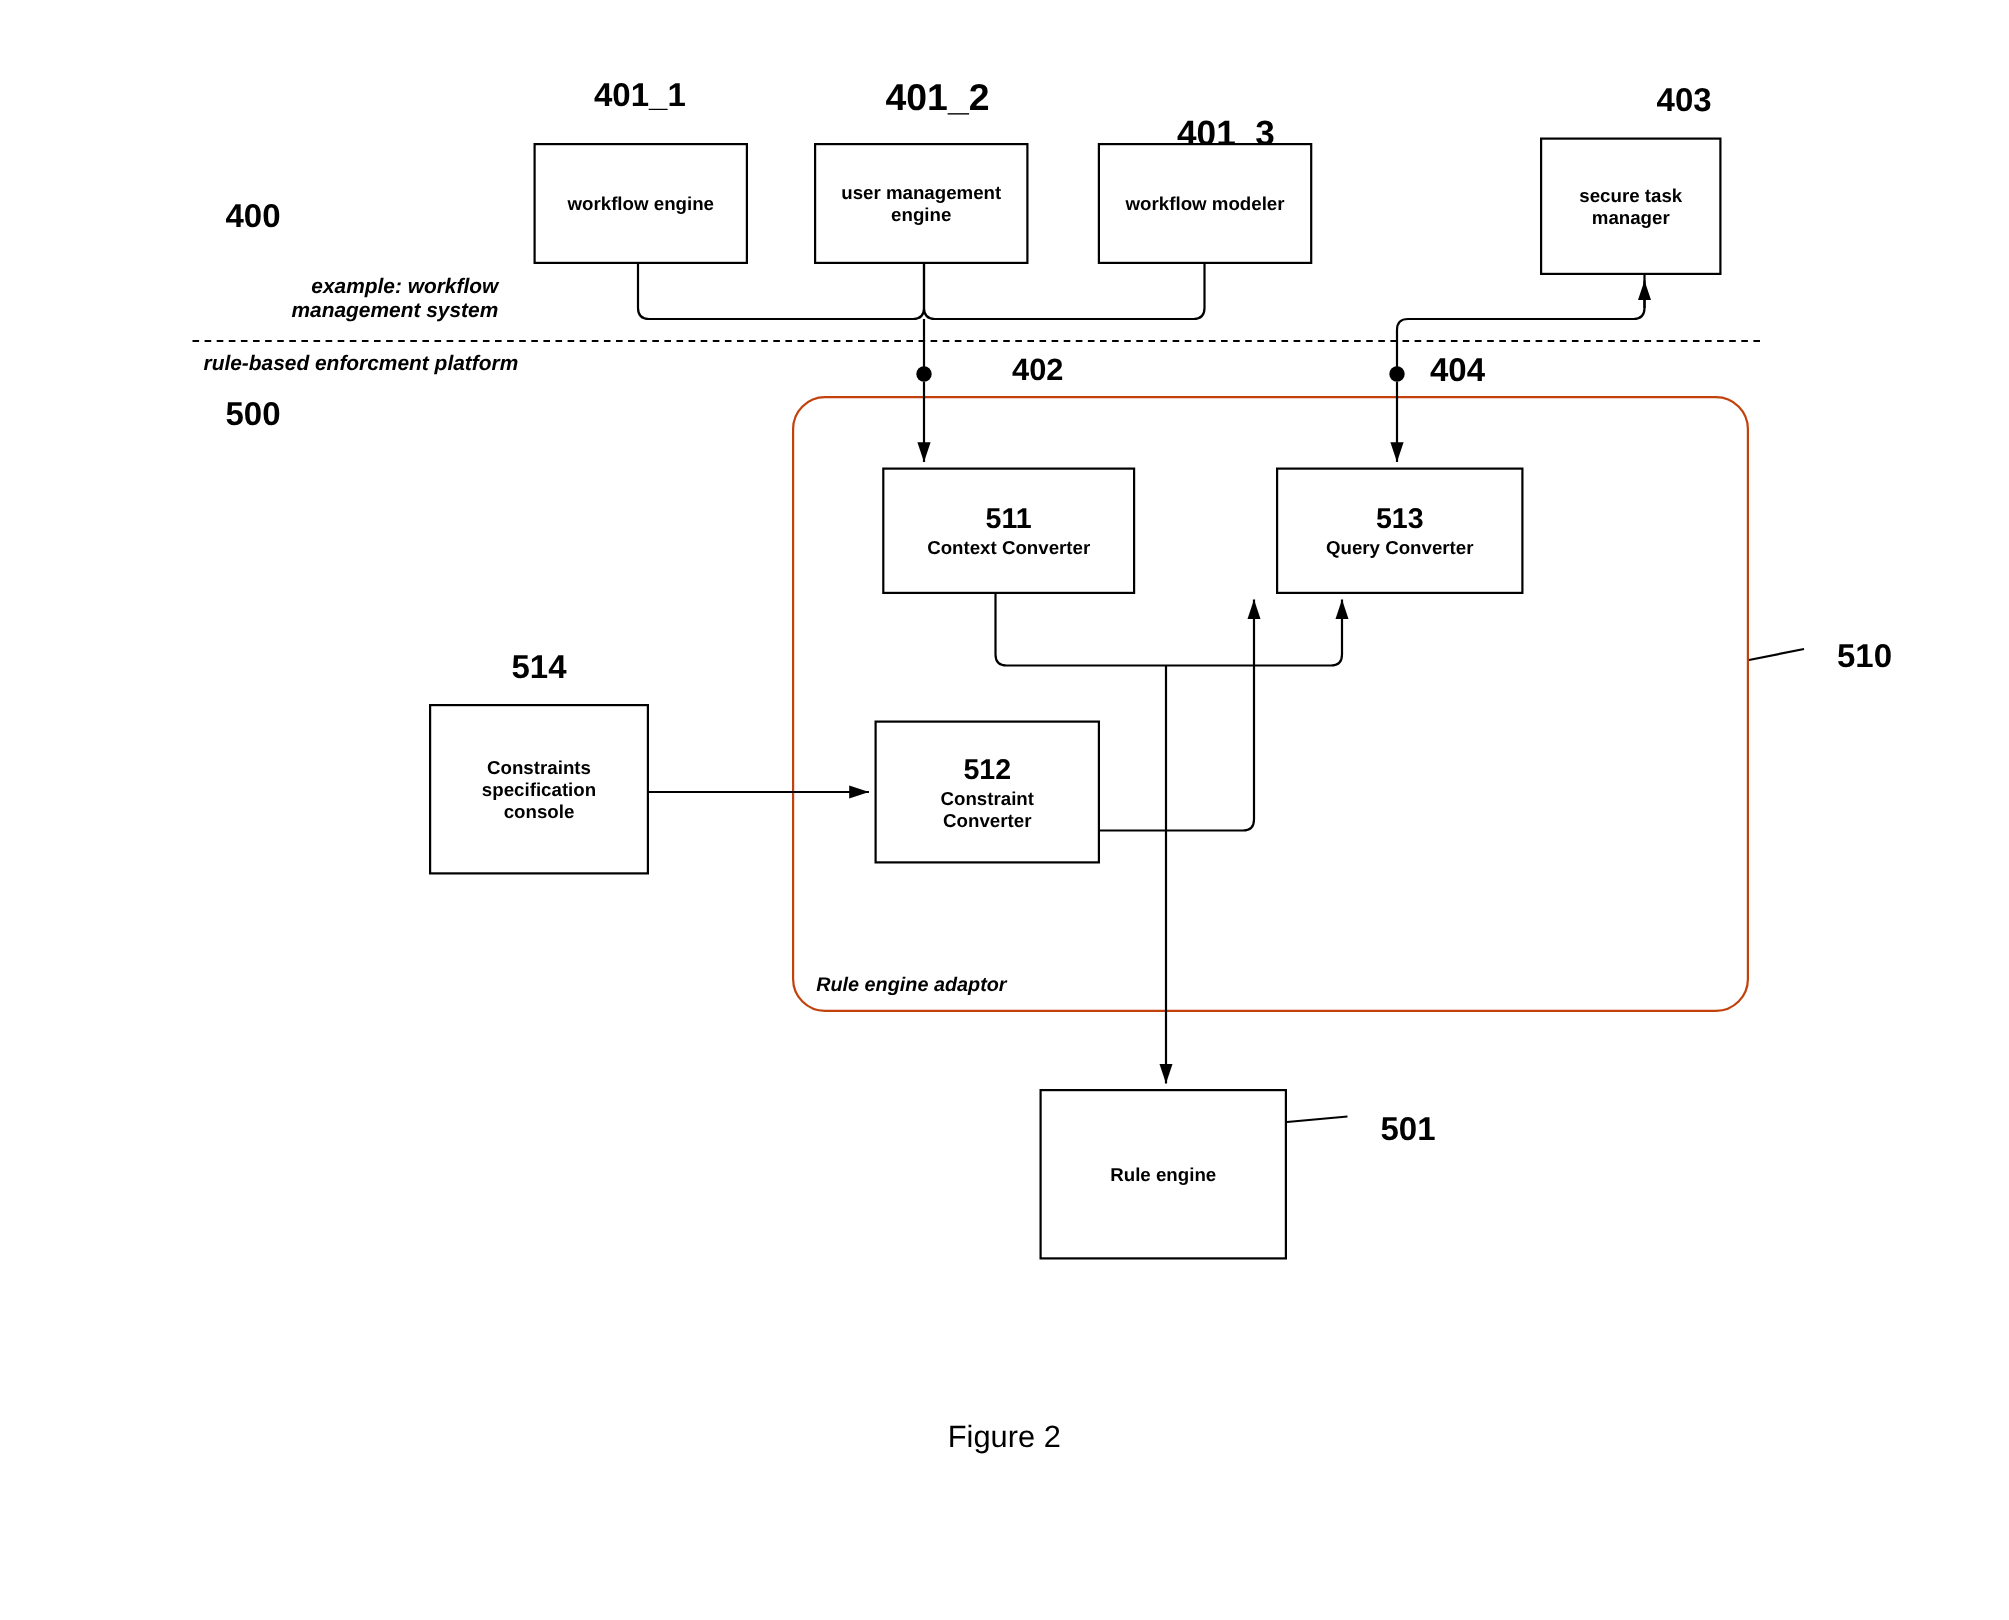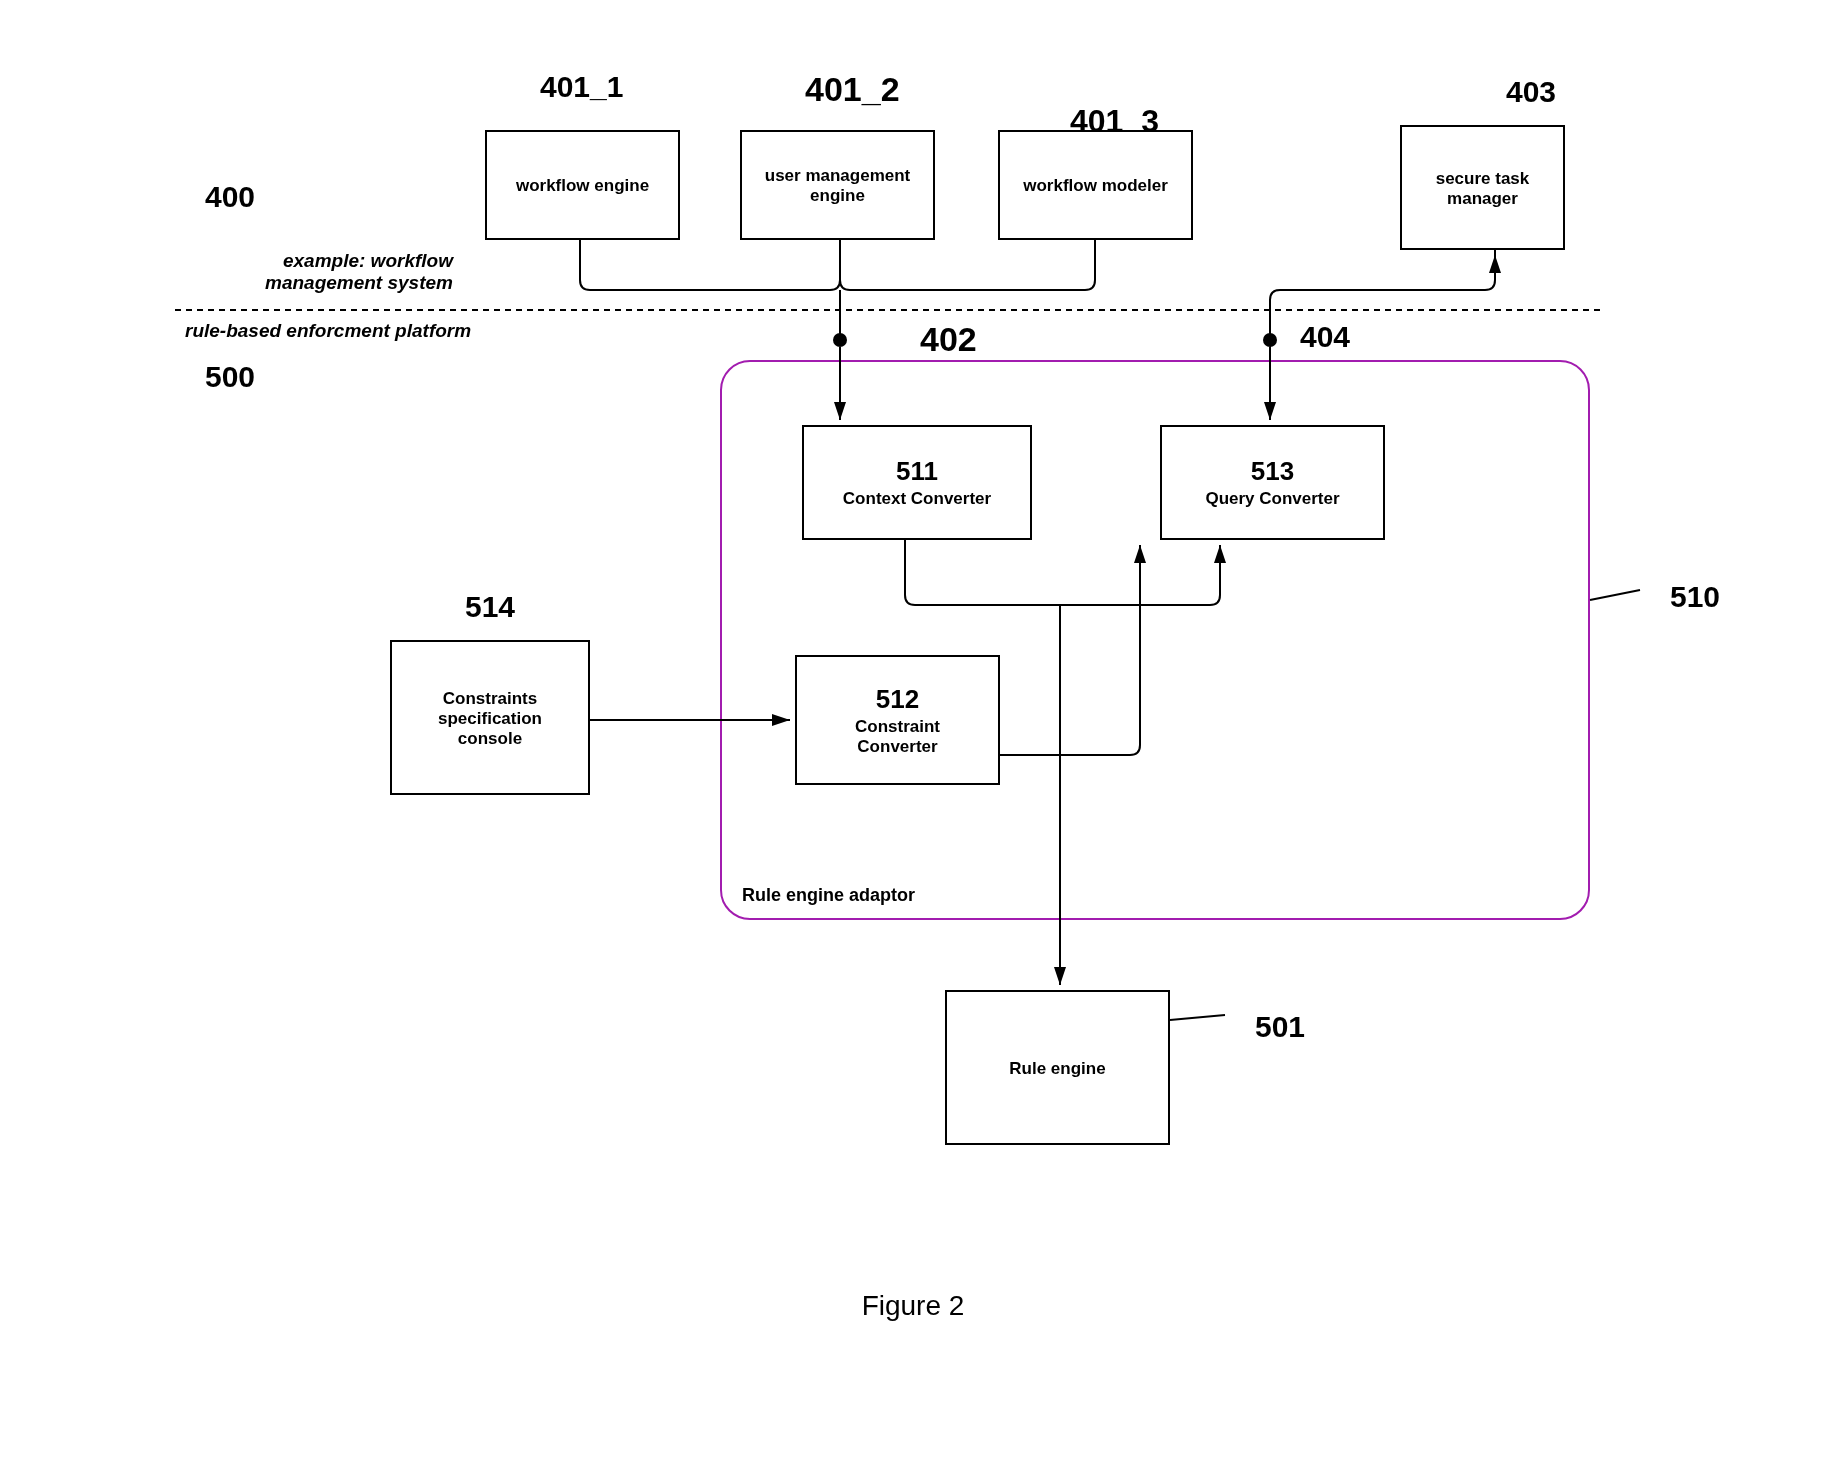--- a/index.html
+++ b/index.html
@@ -28,23 +28,24 @@
       color: black;
     }
     .section-label {
       position: absolute;
       font-style: italic;
       font-weight: bold;
       font-size: 19px;
     }
     .rounded-box {
       position: absolute;
-      border: 2px solid #a21caf;
+      border: 2px solid #c2410c;
       border-radius: 30px;
       box-sizing: border-box;
+      font-style: italic;
     }
     .box-title {
       font-weight: bold;
       font-size: 26px;
     }
     .box-subtitle {
       font-weight: bold;
       font-size: 17px;
       margin-top: 2px;
     }
@@ -82,21 +83,21 @@
 <div class="box" style="left:1400px; top:125px; width:165px; height:125px;">
   <span class="box-subtitle">secure task manager</span>
 </div>
 
 <div class="label" style="left:205px; top:180px; font-size:30px;">400</div>
 <div class="section-label" style="left:265px; top:250px; white-space:pre-line; text-align:right;">example: workflow
 management system</div>
 <div class="section-label" style="left:185px; top:320px;">rule-based enforcment platform</div>
 <div class="label" style="left:205px; top:360px; font-size:30px;">500</div>
 
-<div class="label" style="left:920px; top:320px; font-size:34px;">402</div>
+<div class="label" style="left:920px; top:320px; font-size:28px;">402</div>
 <div class="label" style="left:1300px; top:320px; font-size:30px;">404</div>
 
 <div class="rounded-box" style="left:720px; top:360px; width:870px; height:560px;">
   <span style="position:absolute; left:20px; bottom:12px; font-weight:bold; font-size:18px;">Rule engine adaptor</span>
 </div>
 
 <div class="label" style="left:1670px; top:580px; font-size:30px;">510</div>
 
 <div class="box" style="left:790px; top:425px; width:230px; height:115px;margin-left:12px;">
   <span class="box-title">511</span>

